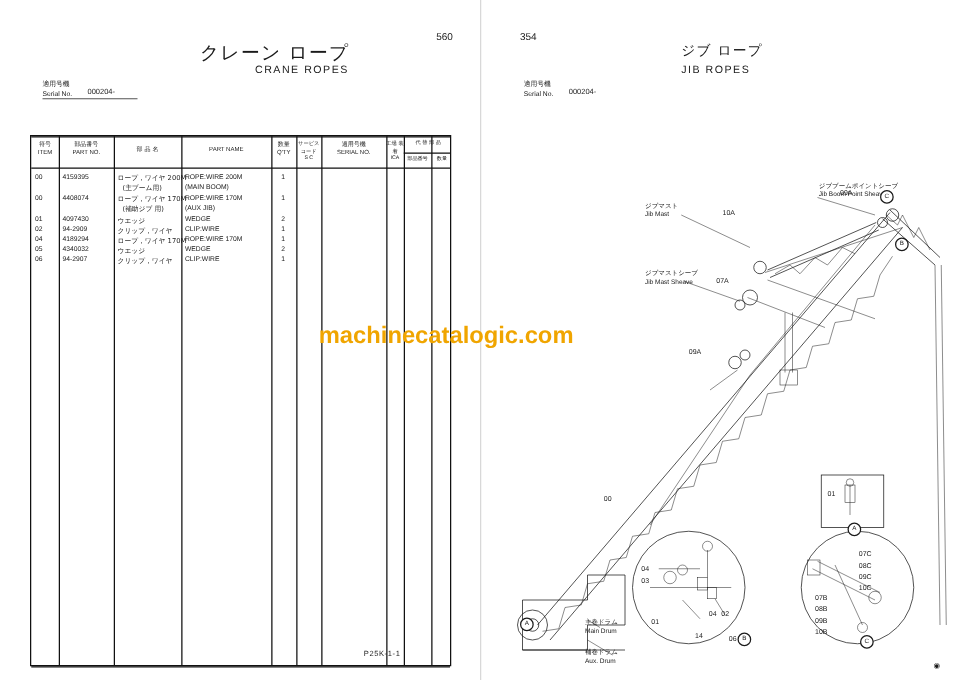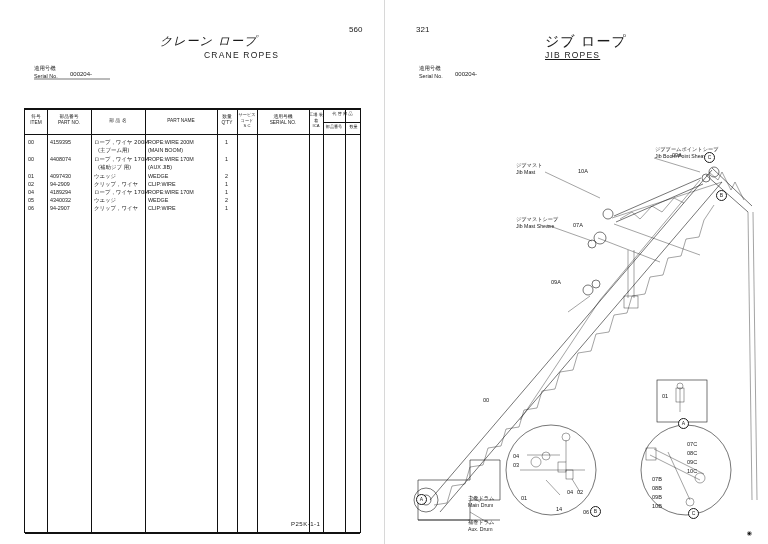--- a/index.html
+++ b/index.html
@@ -15,21 +15,21 @@
 
   
   .centre-rule{
     position:absolute;left:384px;top:0;width:1px;height:544px;background:#d8d8d8;
   }
 
   
   .jp{font-family:"DejaVu Sans", sans-serif;}
 
   
-  .l-title-jp{position:absolute;left:160px;top:33px;font-size:12px;letter-spacing:1px;font-style:italic;}
+  .l-title-jp{position:absolute;left:160px;top:33px;font-size:15px;letter-spacing:1px;}
   .l-title-en{position:absolute;left:163px;top:50px;font-size:8.5px;letter-spacing:1.2px;margin-left:41px;}
   .l-pageno{position:absolute;left:349px;top:25px;font-size:8px;}
 
   .serial-box{position:absolute;left:34px;top:64px;font-size:5.4px;line-height:1.5;}
   .serial-box .lab-jp{display:block;}
   .serial-box .lab-en{display:block;}
   .serial-val{position:absolute;left:70px;top:71px;font-size:6px;}
 
   
   .tbl{
@@ -49,22 +49,22 @@
     position:absolute;left:255px;top:258px;
     font-size:19px;font-weight:bold;color:#f0a500;
     font-family:"Liberation Sans", sans-serif;
     letter-spacing:0px;
     white-space:nowrap;
   }
   .l-footcode{position:absolute;left:291px;top:521px;font-size:6px;letter-spacing:.5px;}
 
   
   .r-pageno{position:absolute;left:416px;top:25px;font-size:8px;}
-  .r-title-jp{position:absolute;left:545px;top:33px;font-size:14px;letter-spacing:1px;}
-  .r-title-en{position:absolute;left:545px;top:50px;font-size:8.5px;letter-spacing:1.2px;text-decoration:underline;}
+  .r-title-jp{position:absolute;left:545px;top:33px;font-size:11px;letter-spacing:1px;}
+  .r-title-en{position:absolute;left:545px;top:50px;font-size:8.5px;letter-spacing:1.2px;}
   .r-serial{position:absolute;left:419px;top:64px;font-size:5.4px;line-height:1.5;}
   .r-serial-val{position:absolute;left:455px;top:71px;font-size:6px;}
 
   .lbl{position:absolute;font-size:5.2px;line-height:1.3;white-space:nowrap;}
   .callout{position:absolute;font-size:5.6px;}
 
   svg{position:absolute;left:0;top:0;overflow:visible;}
   .ln{stroke:#1a1a1a;fill:none;}
   .thin{stroke-width:.6;}
   .vthin{stroke-width:.4;}
@@ -197,23 +197,24 @@
     <div class="row-cell" style="left:123px;top:88px;">WEDGE</div>
     <div class="row-cell" style="left:200px;top:88px;">2</div>
 
     <div class="row-cell" style="left:3px;top:96px;">06</div>
     <div class="row-cell" style="left:25px;top:96px;">94-2907</div>
     <div class="row-cell jp" style="left:69px;top:96px;">クリップ，ワイヤ</div>
     <div class="row-cell" style="left:123px;top:96px;">CLIP:WIRE</div>
     <div class="row-cell" style="left:200px;top:96px;">1</div>
   </div>
 
+  <div class="watermark">machinecatalogic.com</div>
   <div class="l-footcode">P25K-1-1</div>
 
-  <div class="r-pageno">321</div>
+  <div class="r-pageno">354</div>
   <div class="r-title-jp jp">ジブ ロープ</div>
   <div class="r-title-en">JIB ROPES</div>
   <div class="r-serial">
     <span class="jp">適用号機</span><br>
     <span>Serial No.</span>
   </div>
   <div class="r-serial-val">000204-</div>
 
   <svg width="768" height="544">
 

